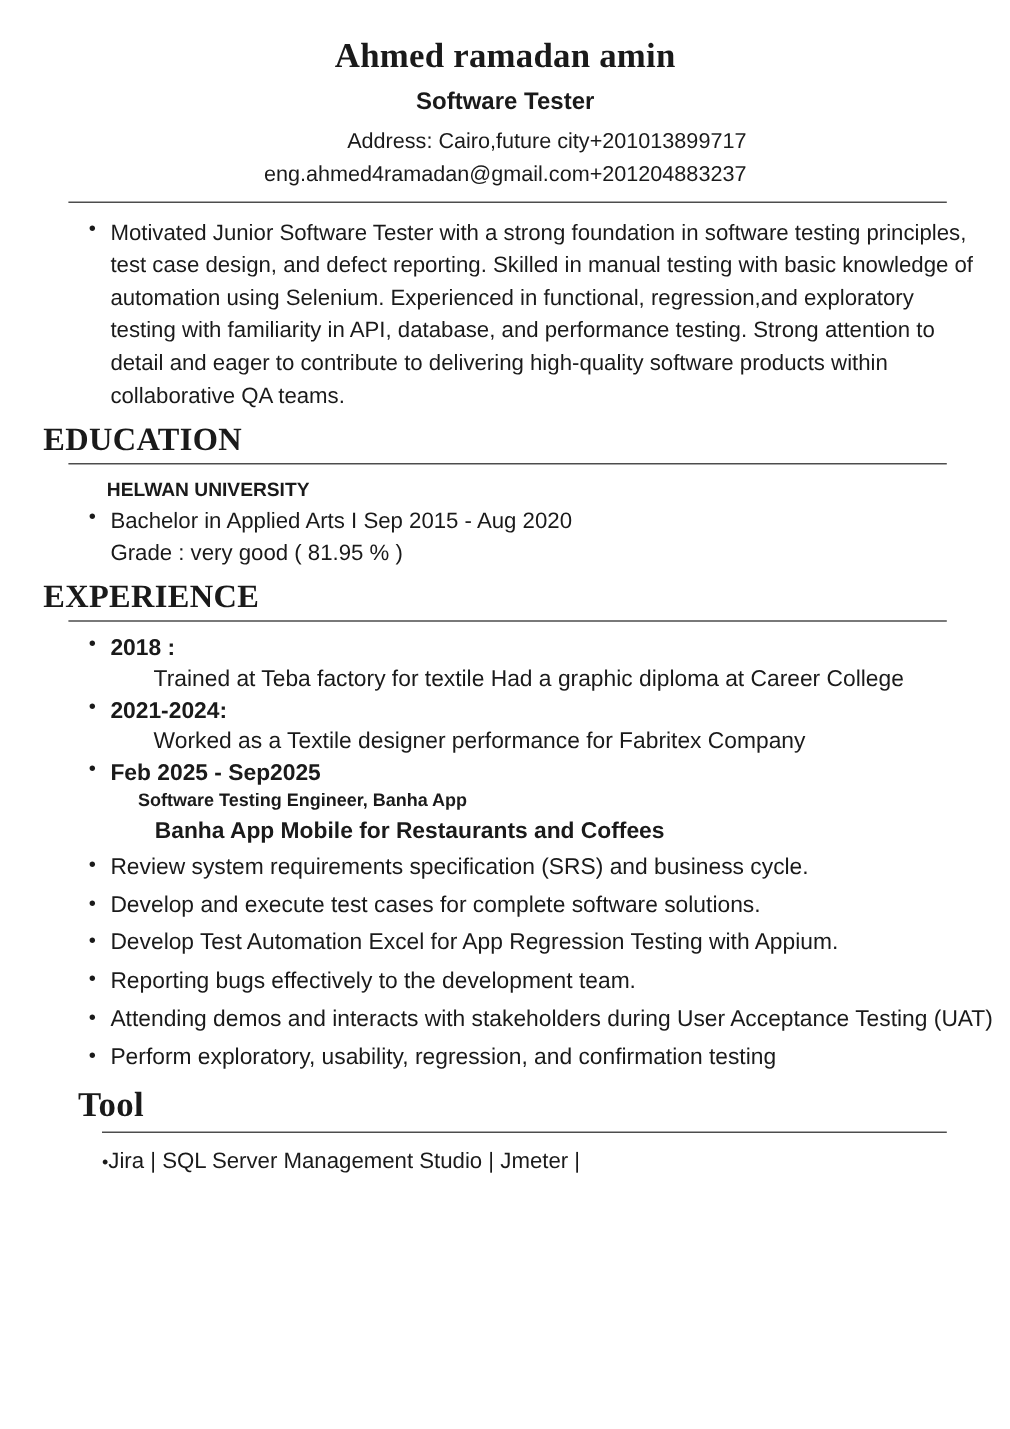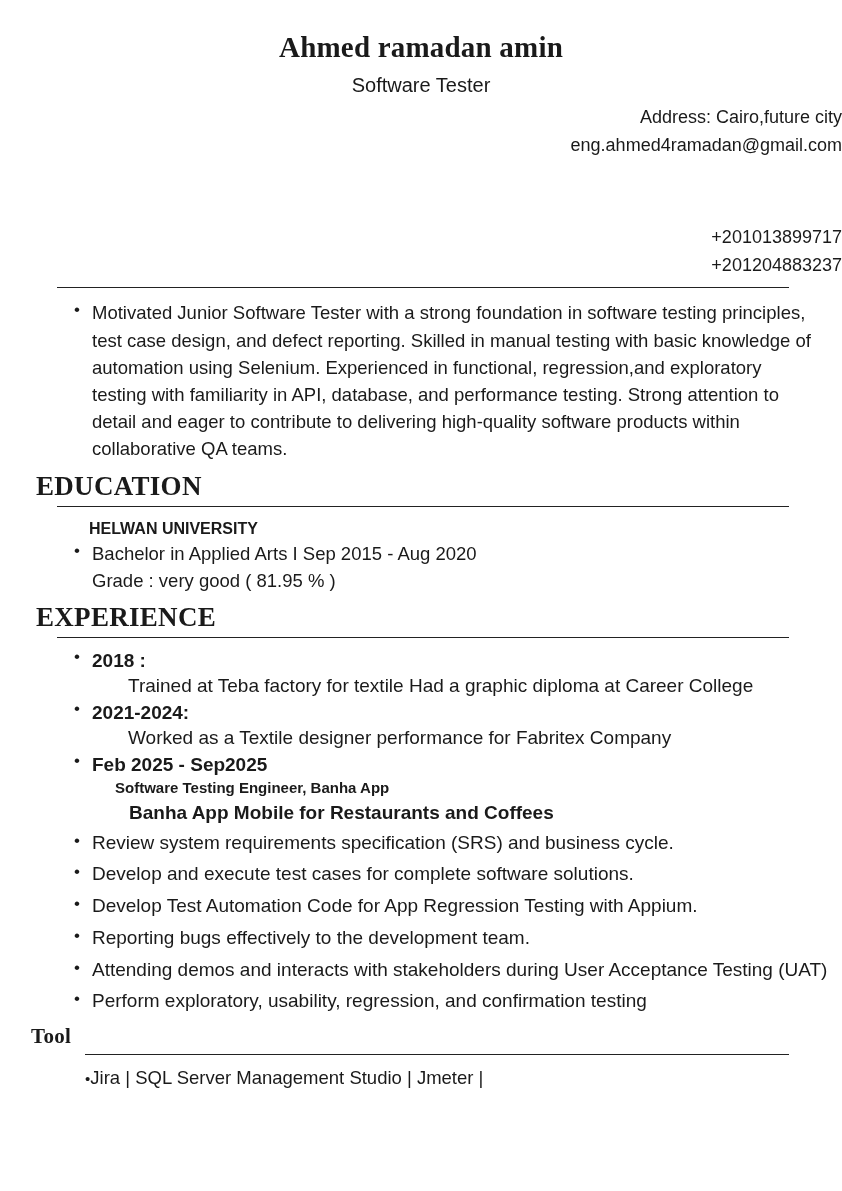--- a/index.html
+++ b/index.html
@@ -31,58 +31,55 @@
   .name {
     font-family: "Liberation Serif", serif;
     font-weight: bold;
     font-size: 29px;
     letter-spacing: 0.2px;
     line-height: 1.1;
     margin: 0 0 10px 0;
   }
   .job-title {
     font-size: 20px;
-    font-weight: normal;
+    font-weight: bold;
     line-height: 1.1;
     margin: 0 0 8px 0;
   }
   .contact-grid {
     display: flex;
     justify-content: center;
-    align-items: flex-end;
-    gap: 44px;
-    flex-direction: column;
+    align-items: center;
   }
   .contact-col-left {
     text-align: right;
     font-size: 18px;
     line-height: 1.55;
   }
   .contact-col-right {
     text-align: left;
     font-size: 18px;
     line-height: 1.55;
-    margin-top: 20px;
   }
 
   
   .section {
     margin-top: 8px;
   }
   .section-title {
     font-family: "Liberation Serif", serif;
     font-weight: bold;
     font-size: 27px;
     letter-spacing: 0.3px;
     line-height: 1.12;
     margin: 0 0 0 36px;
   }
   .section-title.indented {
-    margin-left: 31px;
-    font-size: 21px;
+    margin-left: 65px;
+    font-size: 29px;
   }
   .rule {
     height: 0;
     border-top: 1.6px solid #222222;
     margin: 5px 53px 0 57px;
   }
   .rule.inset {
     margin-left: 85px;
   }
 
@@ -271,21 +268,21 @@
         <li>
           <div class="exp-period">Feb 2025 - Sep2025</div>
           <div class="exp-role">Software Testing Engineer, Banha App</div>
           <div class="exp-product">Banha App Mobile for Restaurants and Coffees</div>
         </li>
       </ul>
 
       <ul class="bullets resp-list">
         <li>Review system requirements specification (SRS) and business cycle.</li>
         <li>Develop and execute test cases for complete software solutions.</li>
-        <li>Develop Test Automation Code for App Regression Testing with Appium.</li>
+        <li>Develop Test Automation Excel for App Regression Testing with Appium.</li>
         <li>Reporting bugs effectively to the development team.</li>
         <li>Attending demos and interacts with stakeholders during User Acceptance Testing (UAT)</li>
         <li>Perform exploratory, usability, regression, and confirmation testing</li>
       </ul>
 
     </div>
   </div>
 
   <div class="section">
     <div class="section-title indented">Tool</div>

